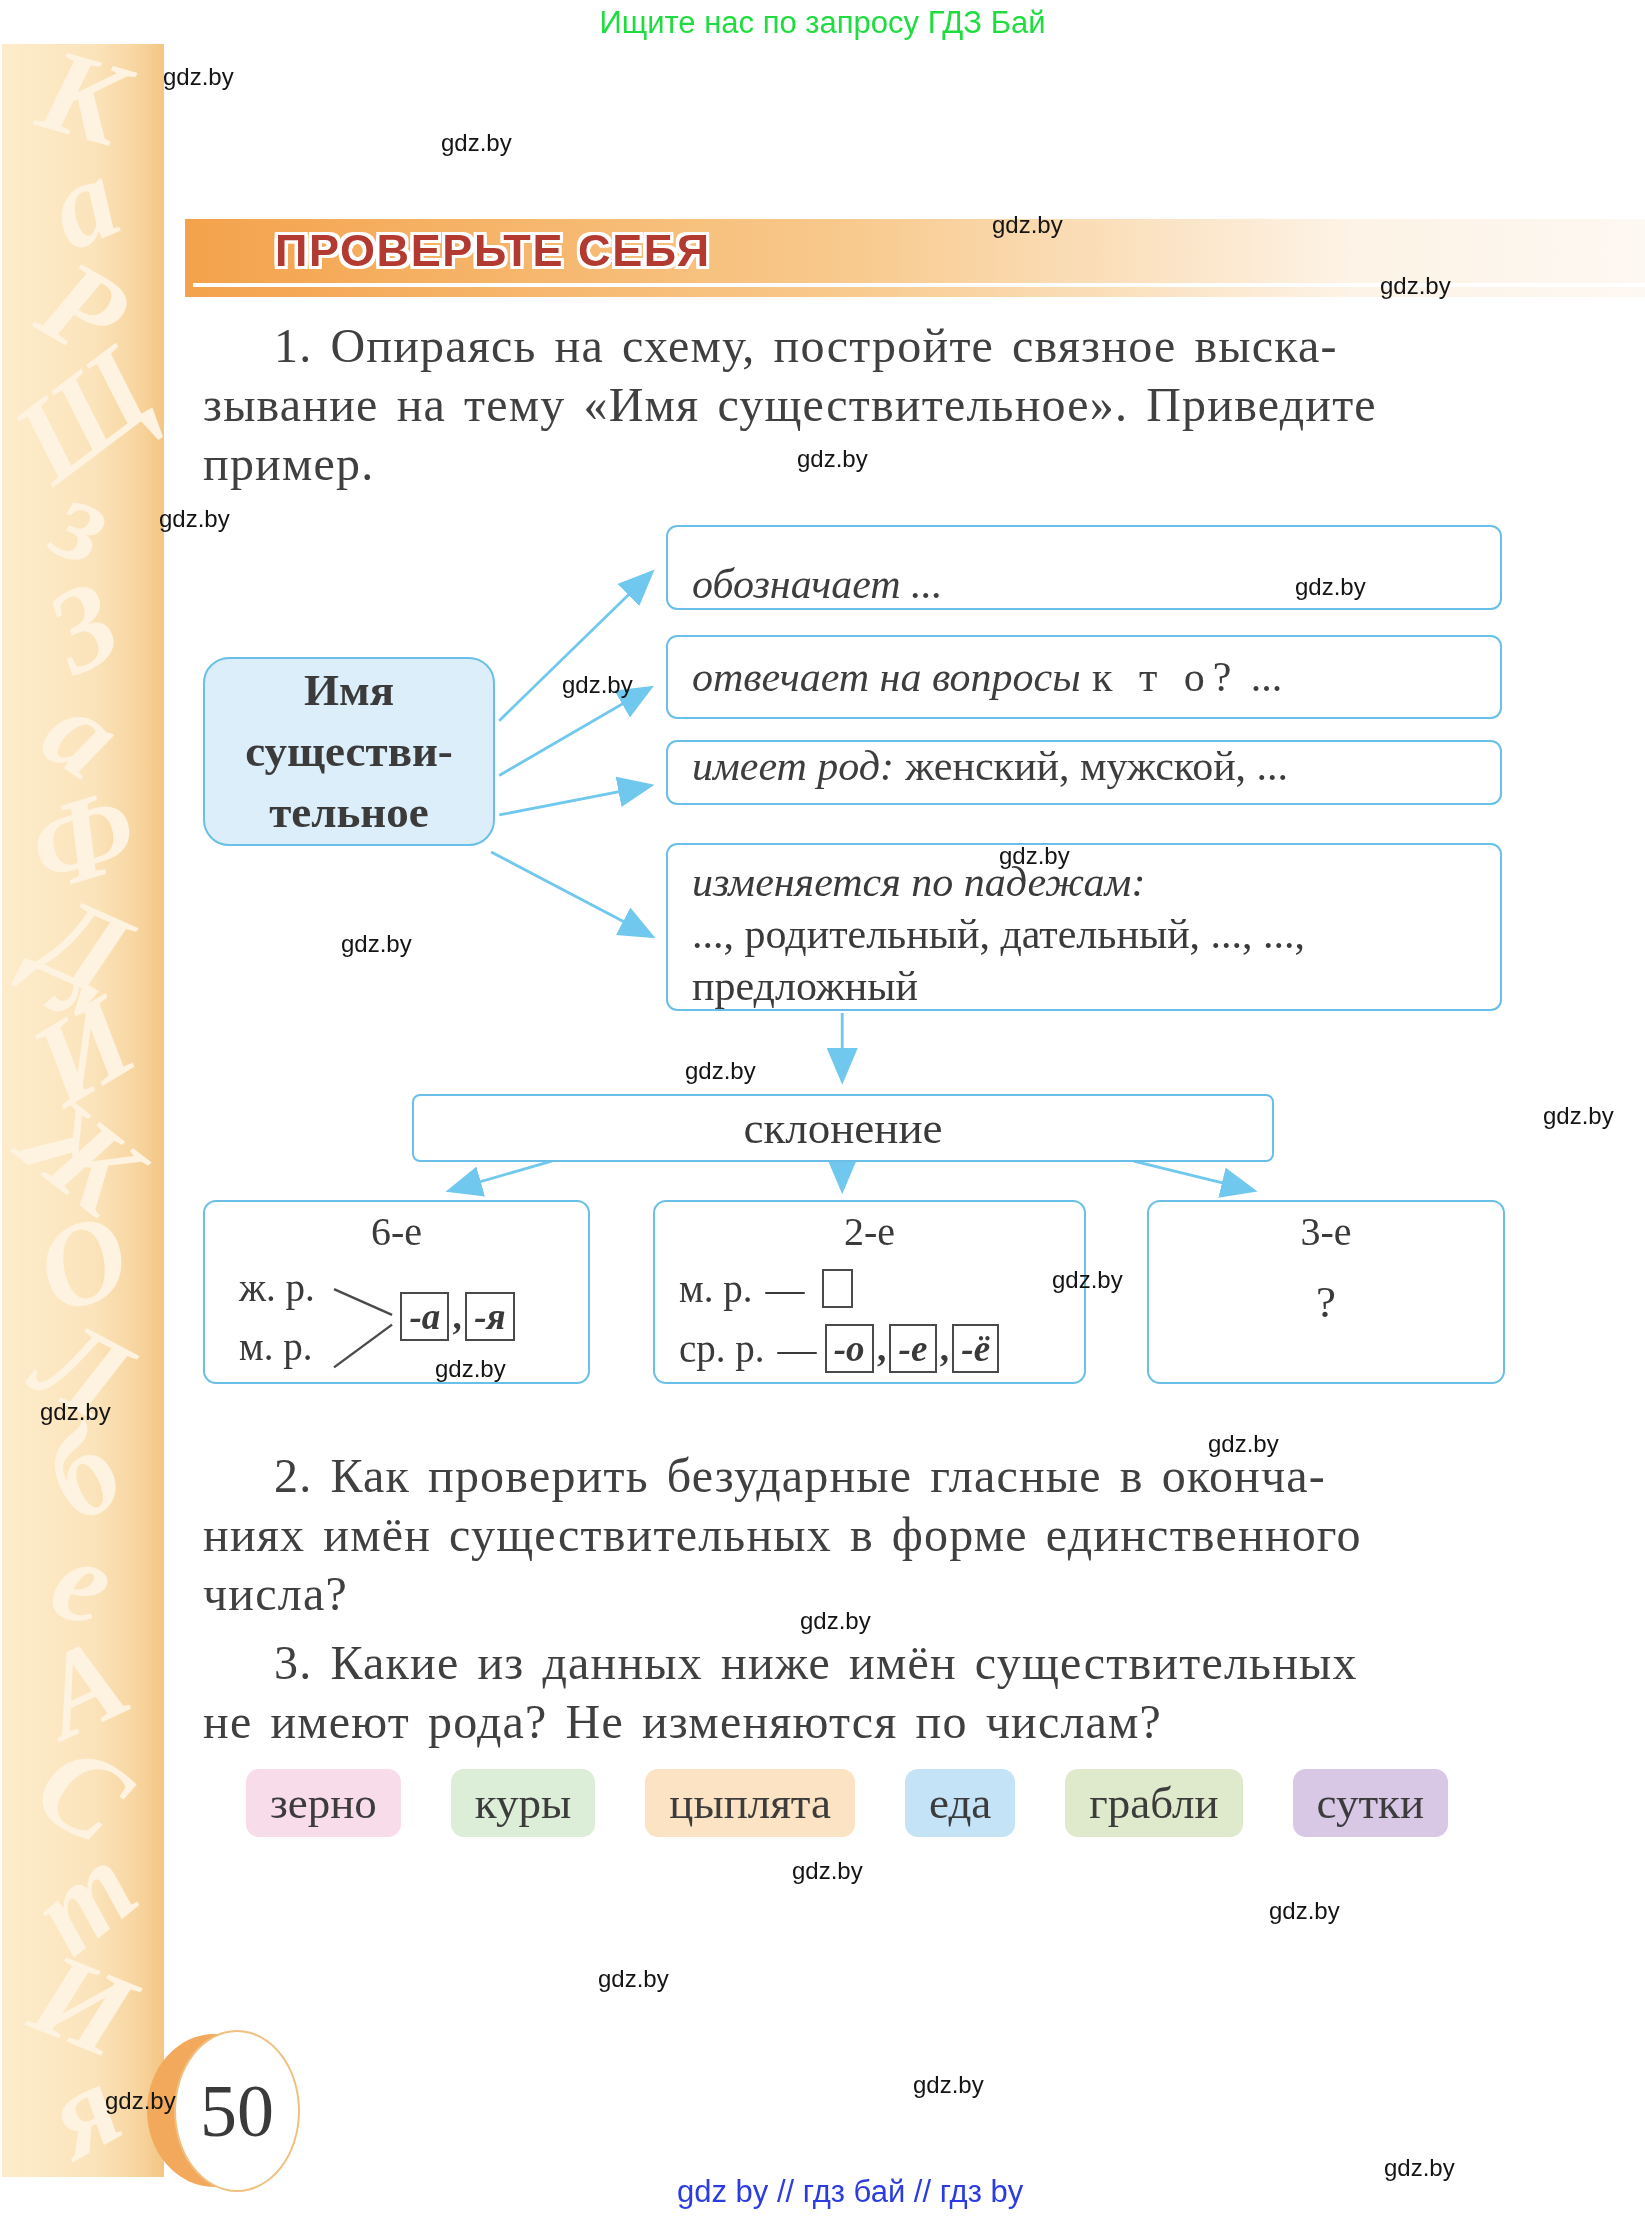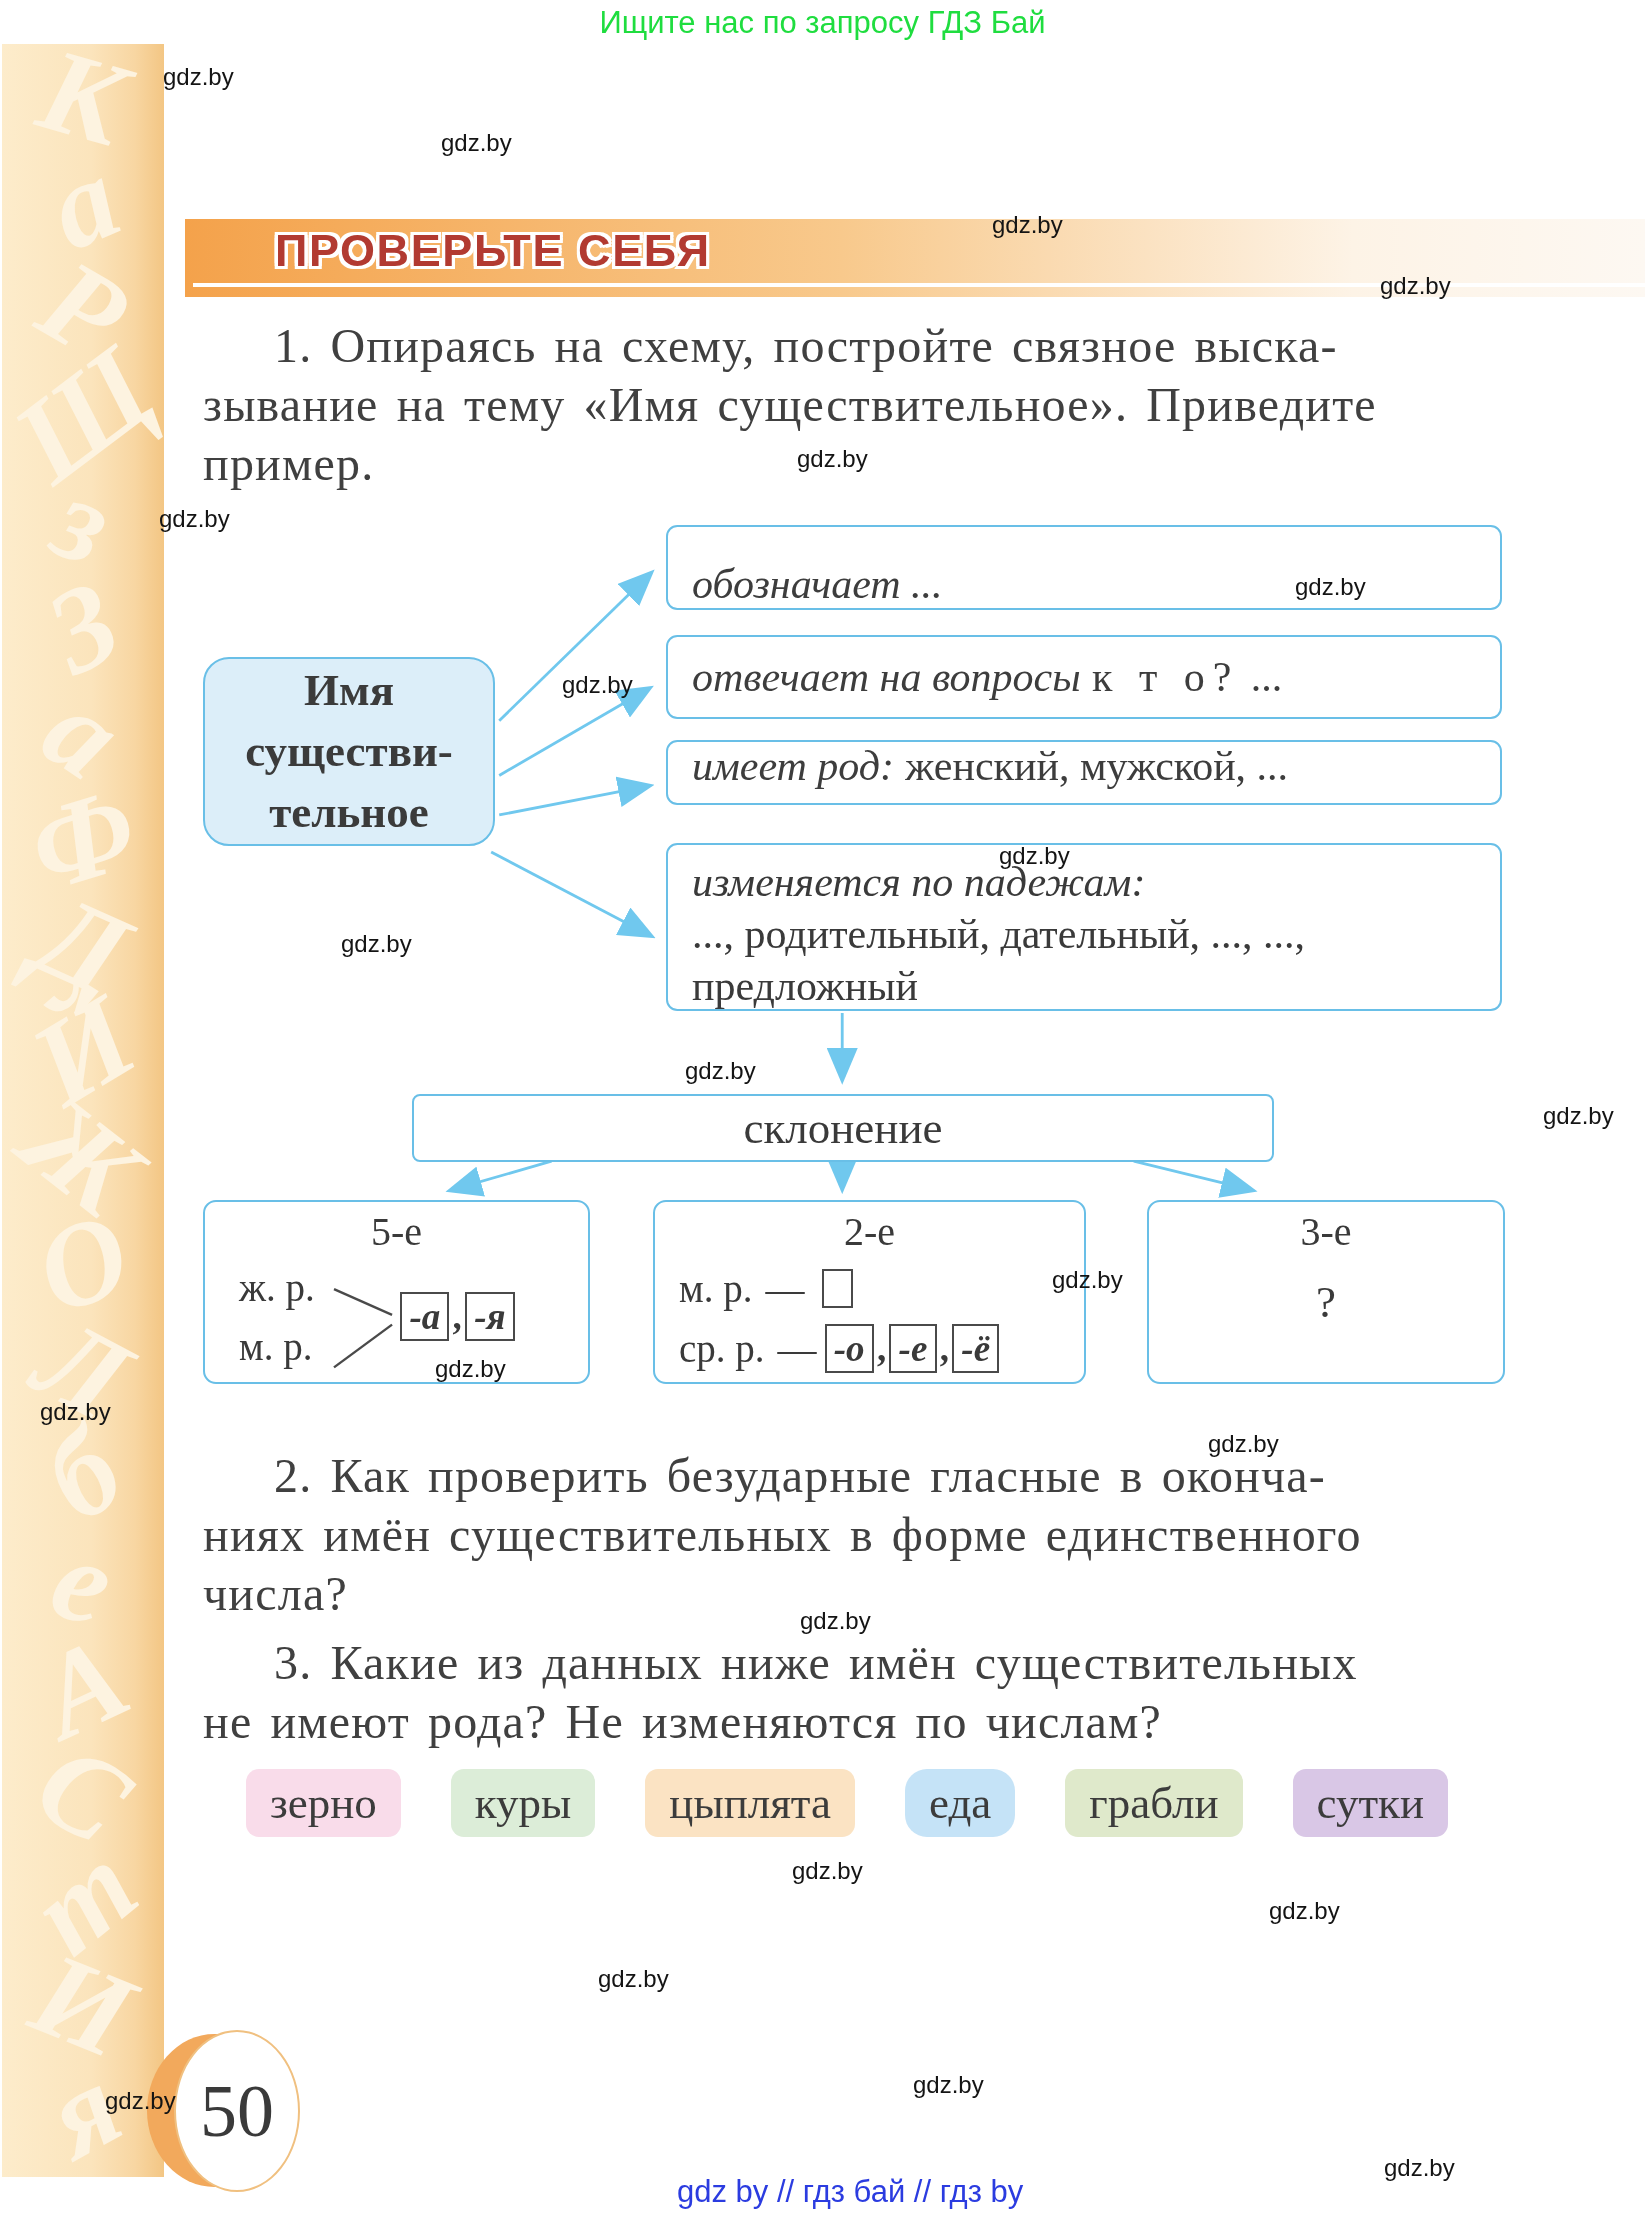--- a/index.html
+++ b/index.html
@@ -174,21 +174,21 @@
 
   <div class="dbox" id="decl-root">склонение</div>
 
   <div class="dbox" id="boxD">
     <span class="it">изменяется по падежам:</span>
     <div class="case-list">..., родительный, дательный, ..., ...,
 предложный</div>
   </div>
 
   <div class="decl" id="decl1">
-    <div class="decl-title">5-е</div>
+    <div class="decl-title">6-е</div>
     <div class="decl-row" style="left:34px;top:63px;">ж. р.</div>
     <div class="decl-row" style="left:34px;top:122px;">м. р.</div>
     <svg class="fork-svg" width="387" height="184" viewBox="0 0 480 228">
       <line x1="160" y1="108" x2="232" y2="140" stroke="#4a4a4a" stroke-width="3"></line>
       <line x1="160" y1="205" x2="232" y2="152" stroke="#4a4a4a" stroke-width="3"></line>
     </svg>
     <div class="decl-row" id="d1-endings" style="left:192px;top:90px;">
         <span class="ending-box">-а</span>
         <span class="comma">,</span>
         <span class="ending-box">-я</span>
@@ -217,21 +217,21 @@
 
   <div class="decl" id="decl3">
     <div class="decl-title">3-е</div>
     <div class="q-mark">?</div>
   </div>
 
   <div class="chips" id="chips-row">
       <div class="chip" style="background: rgb(249, 220, 234);">зерно</div>
       <div class="chip" style="background: rgb(220, 237, 216);">куры</div>
       <div class="chip" style="background: rgb(251, 227, 195);">цыплята</div>
-      <div class="chip" style="background: rgb(197, 227, 247); border-radius: 22px;">еда</div>
+      <div class="chip" style="background: rgb(197, 227, 247);">еда</div>
       <div class="chip" style="background: rgb(223, 233, 203);">грабли</div>
       <div class="chip" style="background: rgb(217, 199, 230);">сутки</div>
     </div>
 
   <div class="badge-back"></div>
   <div class="badge-circle">
     <span class="badge-number">50</span>
   </div>
 
   <div class="footer-links">gdz by  //  гдз бай  //  гдз by</div>

